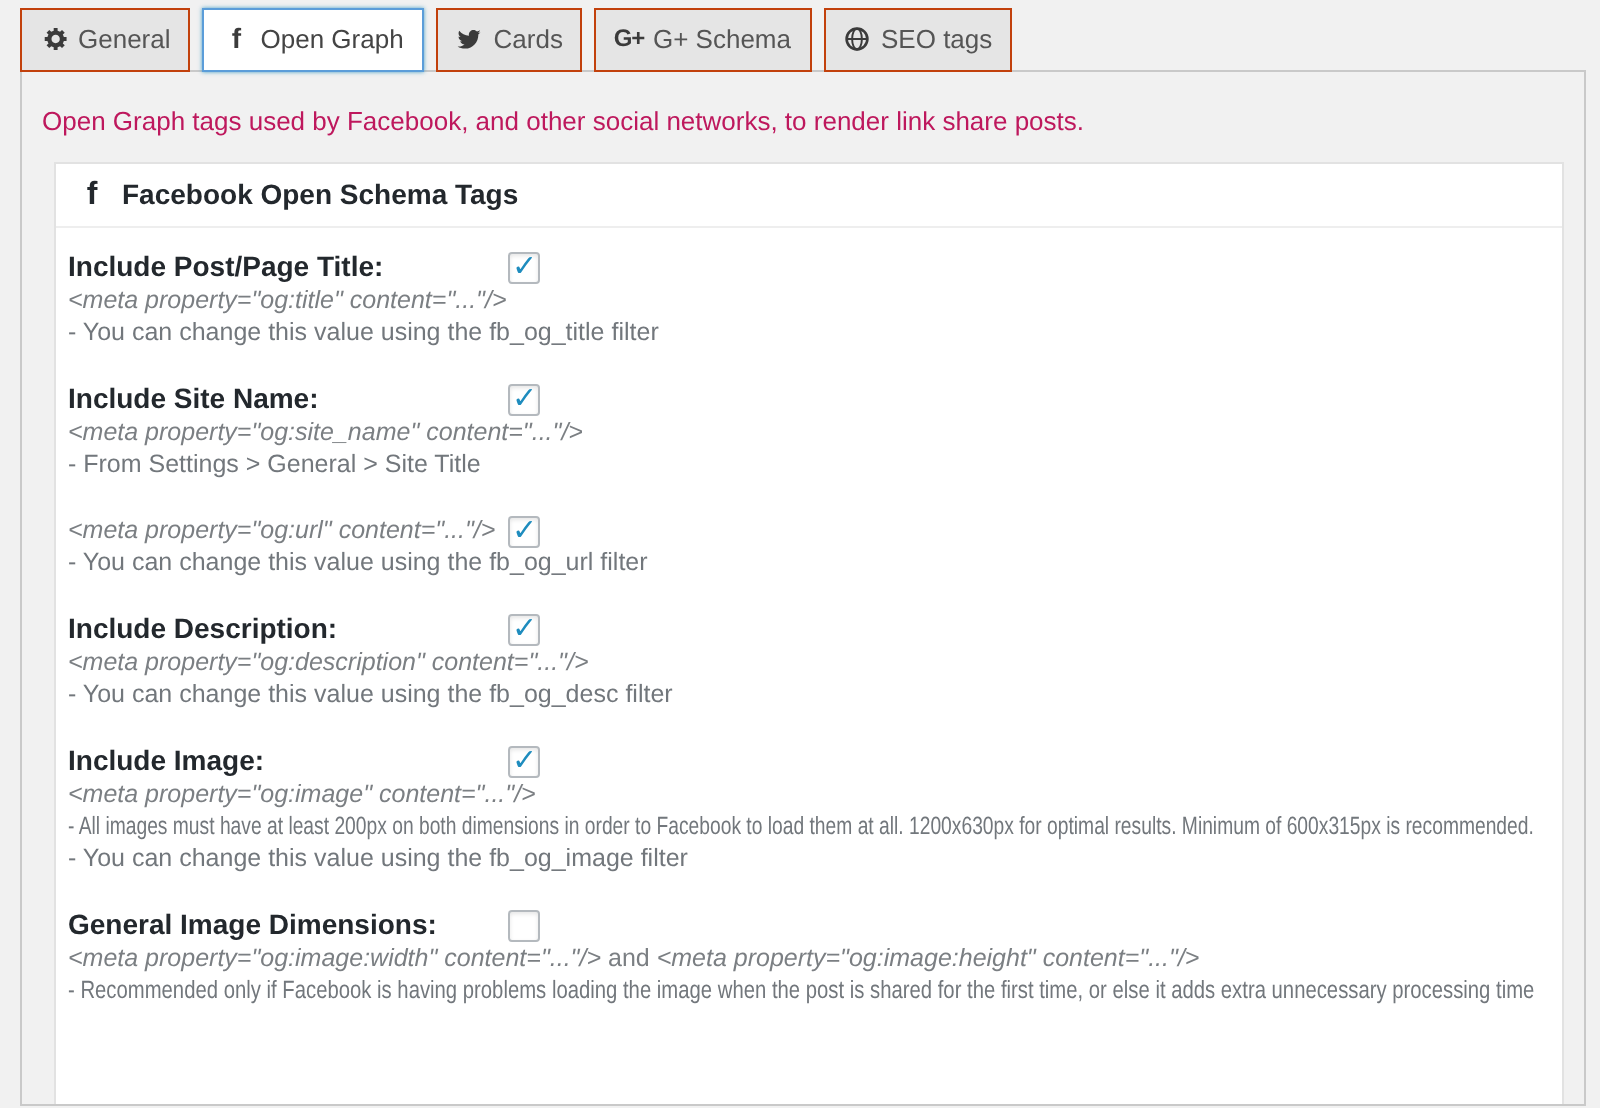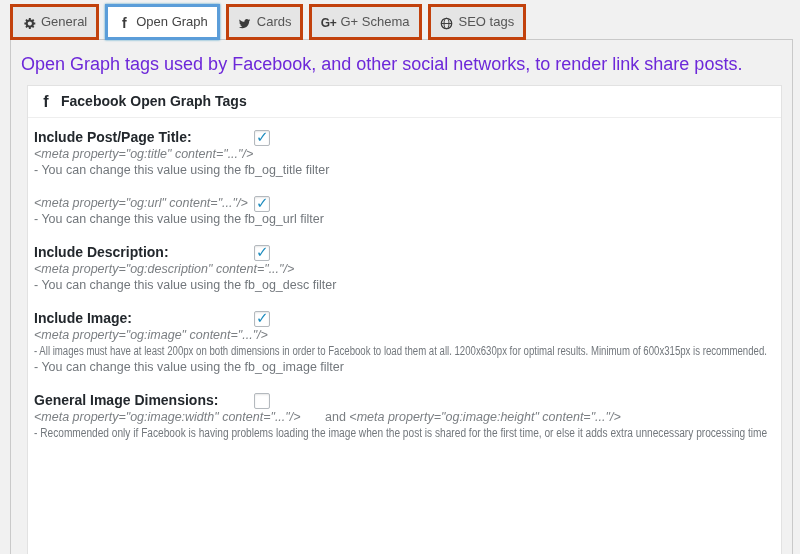--- a/index.html
+++ b/index.html
@@ -14,25 +14,25 @@
   .screen { width: 800px; height: 554px; overflow: hidden; position: relative; }
 
   
   .tabbar {
     display: flex; gap: 6px;
     padding: 4px 0 0 10px;
     margin-bottom: -1px;
     position: relative; z-index: 2;
   }
   .tab {
-    display: inline-flex; align-items: flex-end; gap: 5px;
+    display: inline-flex; align-items: flex-start; gap: 5px;
     padding: 7px 9px;
     font-size: 13px; line-height: 16px;
     background: #e5e5e5;
-    border: 3px solid #c2410c;
+    border: 1px solid #c2410c;
     color: #555;
     cursor: pointer;
     white-space: nowrap;
   }
   .tab.active {
     background: #fff;
     border-color: #5b9dd9;
     box-shadow: 0 0 2px rgba(30,140,190,.8);
     color: #444;
   }
@@ -43,22 +43,22 @@
 
   
   .tab-panel {
     margin: 0 7px 0 10px;
     border: 1px solid #c9c9c9;
     height: 518px;
     overflow: hidden;
   }
   .intro {
     margin: 16px 10px 0 10px;
-    font-size: 18px; line-height: 17px;
-    color: #6d28d9;
+    font-size: 13px; line-height: 17px;
+    color: #be185d;
   }
 
   
   .postbox {
     margin: 12px 10px 0 16px;
     background: #fff;
     border: 1px solid #e2e2e2;
     min-height: 500px;
   }
   .postbox-header {
@@ -93,21 +93,21 @@
     content: "\2713";
     display: block;
     margin: -3px 0 0 1px;
     font-size: 15px; font-weight: bold;
     color: #1e8cbe;
     font-family: "DejaVu Sans", sans-serif;
   }
   .line { line-height: 16px; font-size: 12.5px; color: #72777c; overflow: hidden; }
   .line .autofit { display: inline-block; white-space: nowrap; transform-origin: 0 50%; }
   .line.code .autofit > span { font-style: italic; color: #7b7f83; }
-  .line.code .autofit > span.rm { font-style: normal; margin-left: 21px; }
+  .line.code .autofit > span.rm { font-style: normal; }
   .it { }
 </style>
 </head>
 <body>
 
 <div class="screen">
 
   <div class="tabbar" id="tabbar">
   <div class="tab">
     <span class="tab-icon">
@@ -153,30 +153,36 @@
   </div>
 
 </div>
 
   <div class="tab-panel">
     <p class="intro">Open Graph tags used by Facebook, and other social networks, to render link share posts.</p>
 
     <div class="postbox">
       <div class="postbox-header">
         <span class="hicon">f</span>
-        <span>Facebook Open Graph Tags</span>
+        <span>Facebook Open Schema Tags</span>
       </div>
       <div class="postbox-body" id="rows">
   <div class="row">
     <label class="row-label">Include Post/Page Title:</label>
     <input type="checkbox" class="row-check" checked="" style="">
   <div class="line code"><span class="autofit"><span class="it">&lt;meta property="og:title" content="..."/&gt;</span></span></div>
             <div class="line help"><span class="autofit"><span class="rm">- You can change this value using the </span><span class="it">fb_og_title</span><span class="rm"> filter</span></span></div>
           </div>
 
+  <div class="row">
+    <label class="row-label">Include Site Name:</label>
+    <input type="checkbox" class="row-check" checked="" style="">
+  <div class="line code"><span class="autofit"><span class="it">&lt;meta property="og:site_name" content="..."/&gt;</span></span></div>
+            <div class="line help"><span class="autofit"><span class="rm">- From Settings &gt; General &gt; Site Title</span></span></div>
+          </div>
 
   <div class="row">
     <input type="checkbox" class="row-check" checked="" style="">
   <div class="line code"><span class="autofit"><span class="it">&lt;meta property="og:url" content="..."/&gt;</span></span></div>
             <div class="line help"><span class="autofit"><span class="rm">- You can change this value using the </span><span class="it">fb_og_url</span><span class="rm"> filter</span></span></div>
           </div>
 
   <div class="row">
     <label class="row-label">Include Description:</label>
     <input type="checkbox" class="row-check" checked="" style="">

